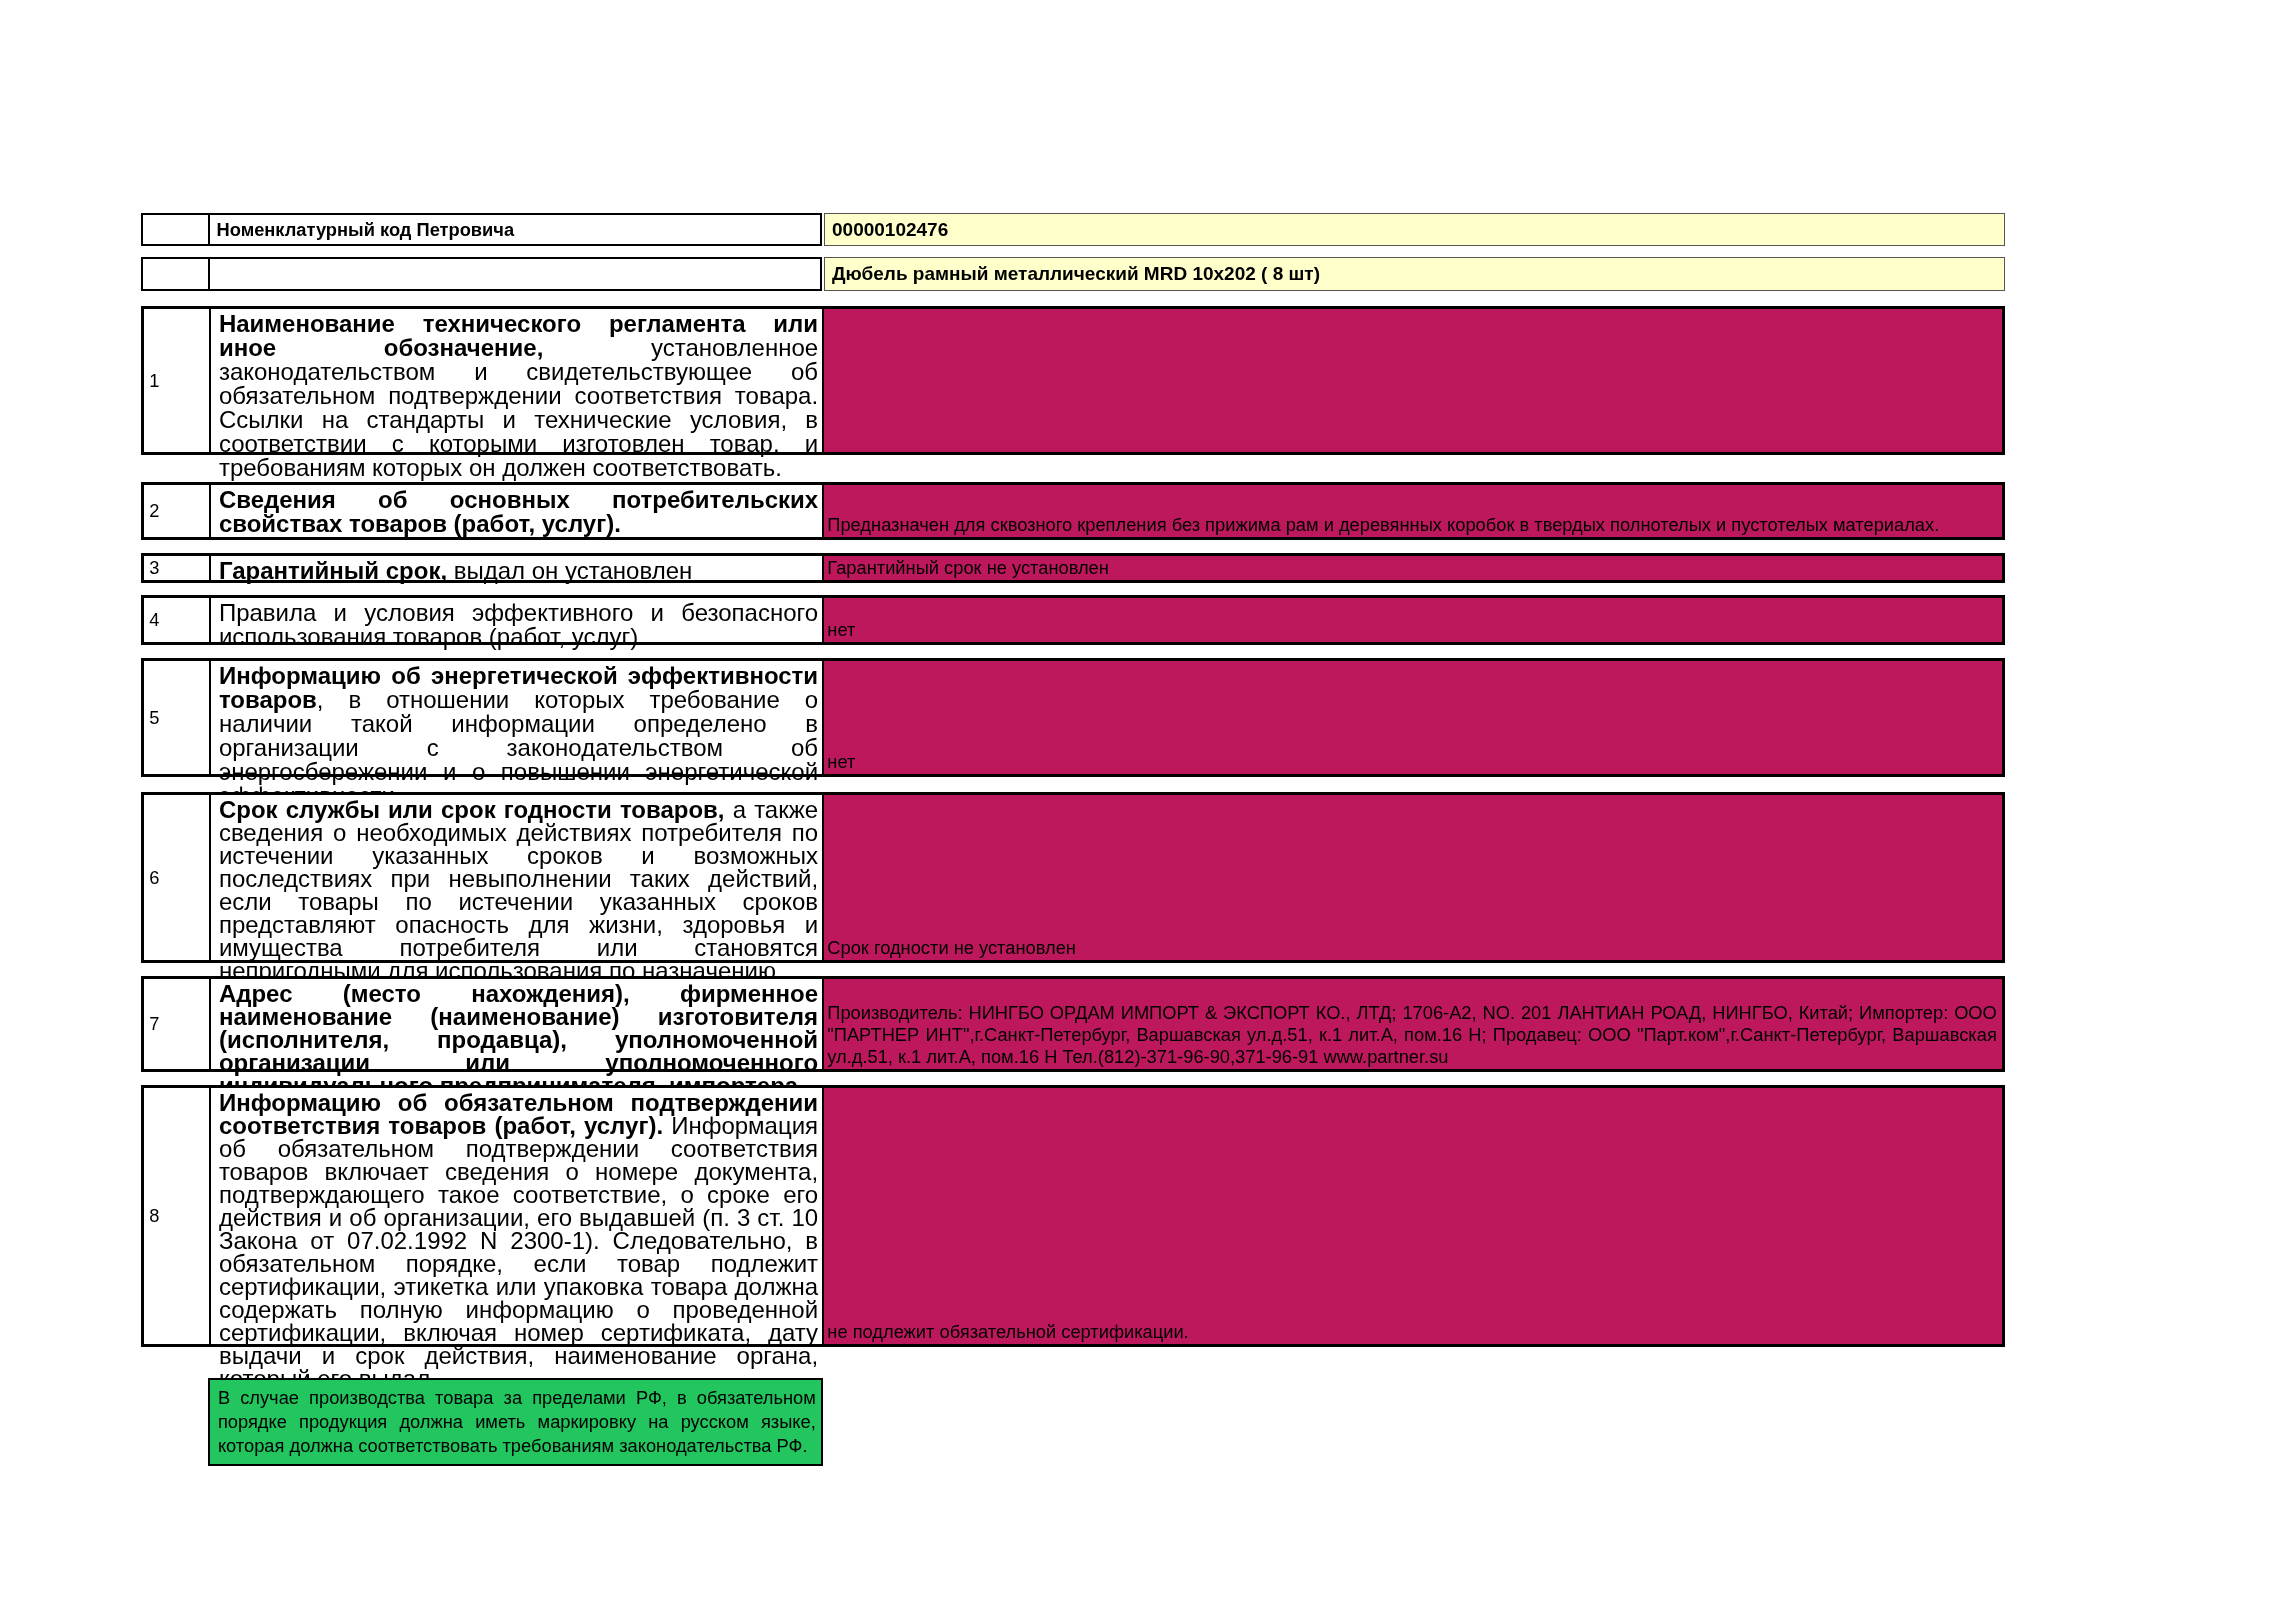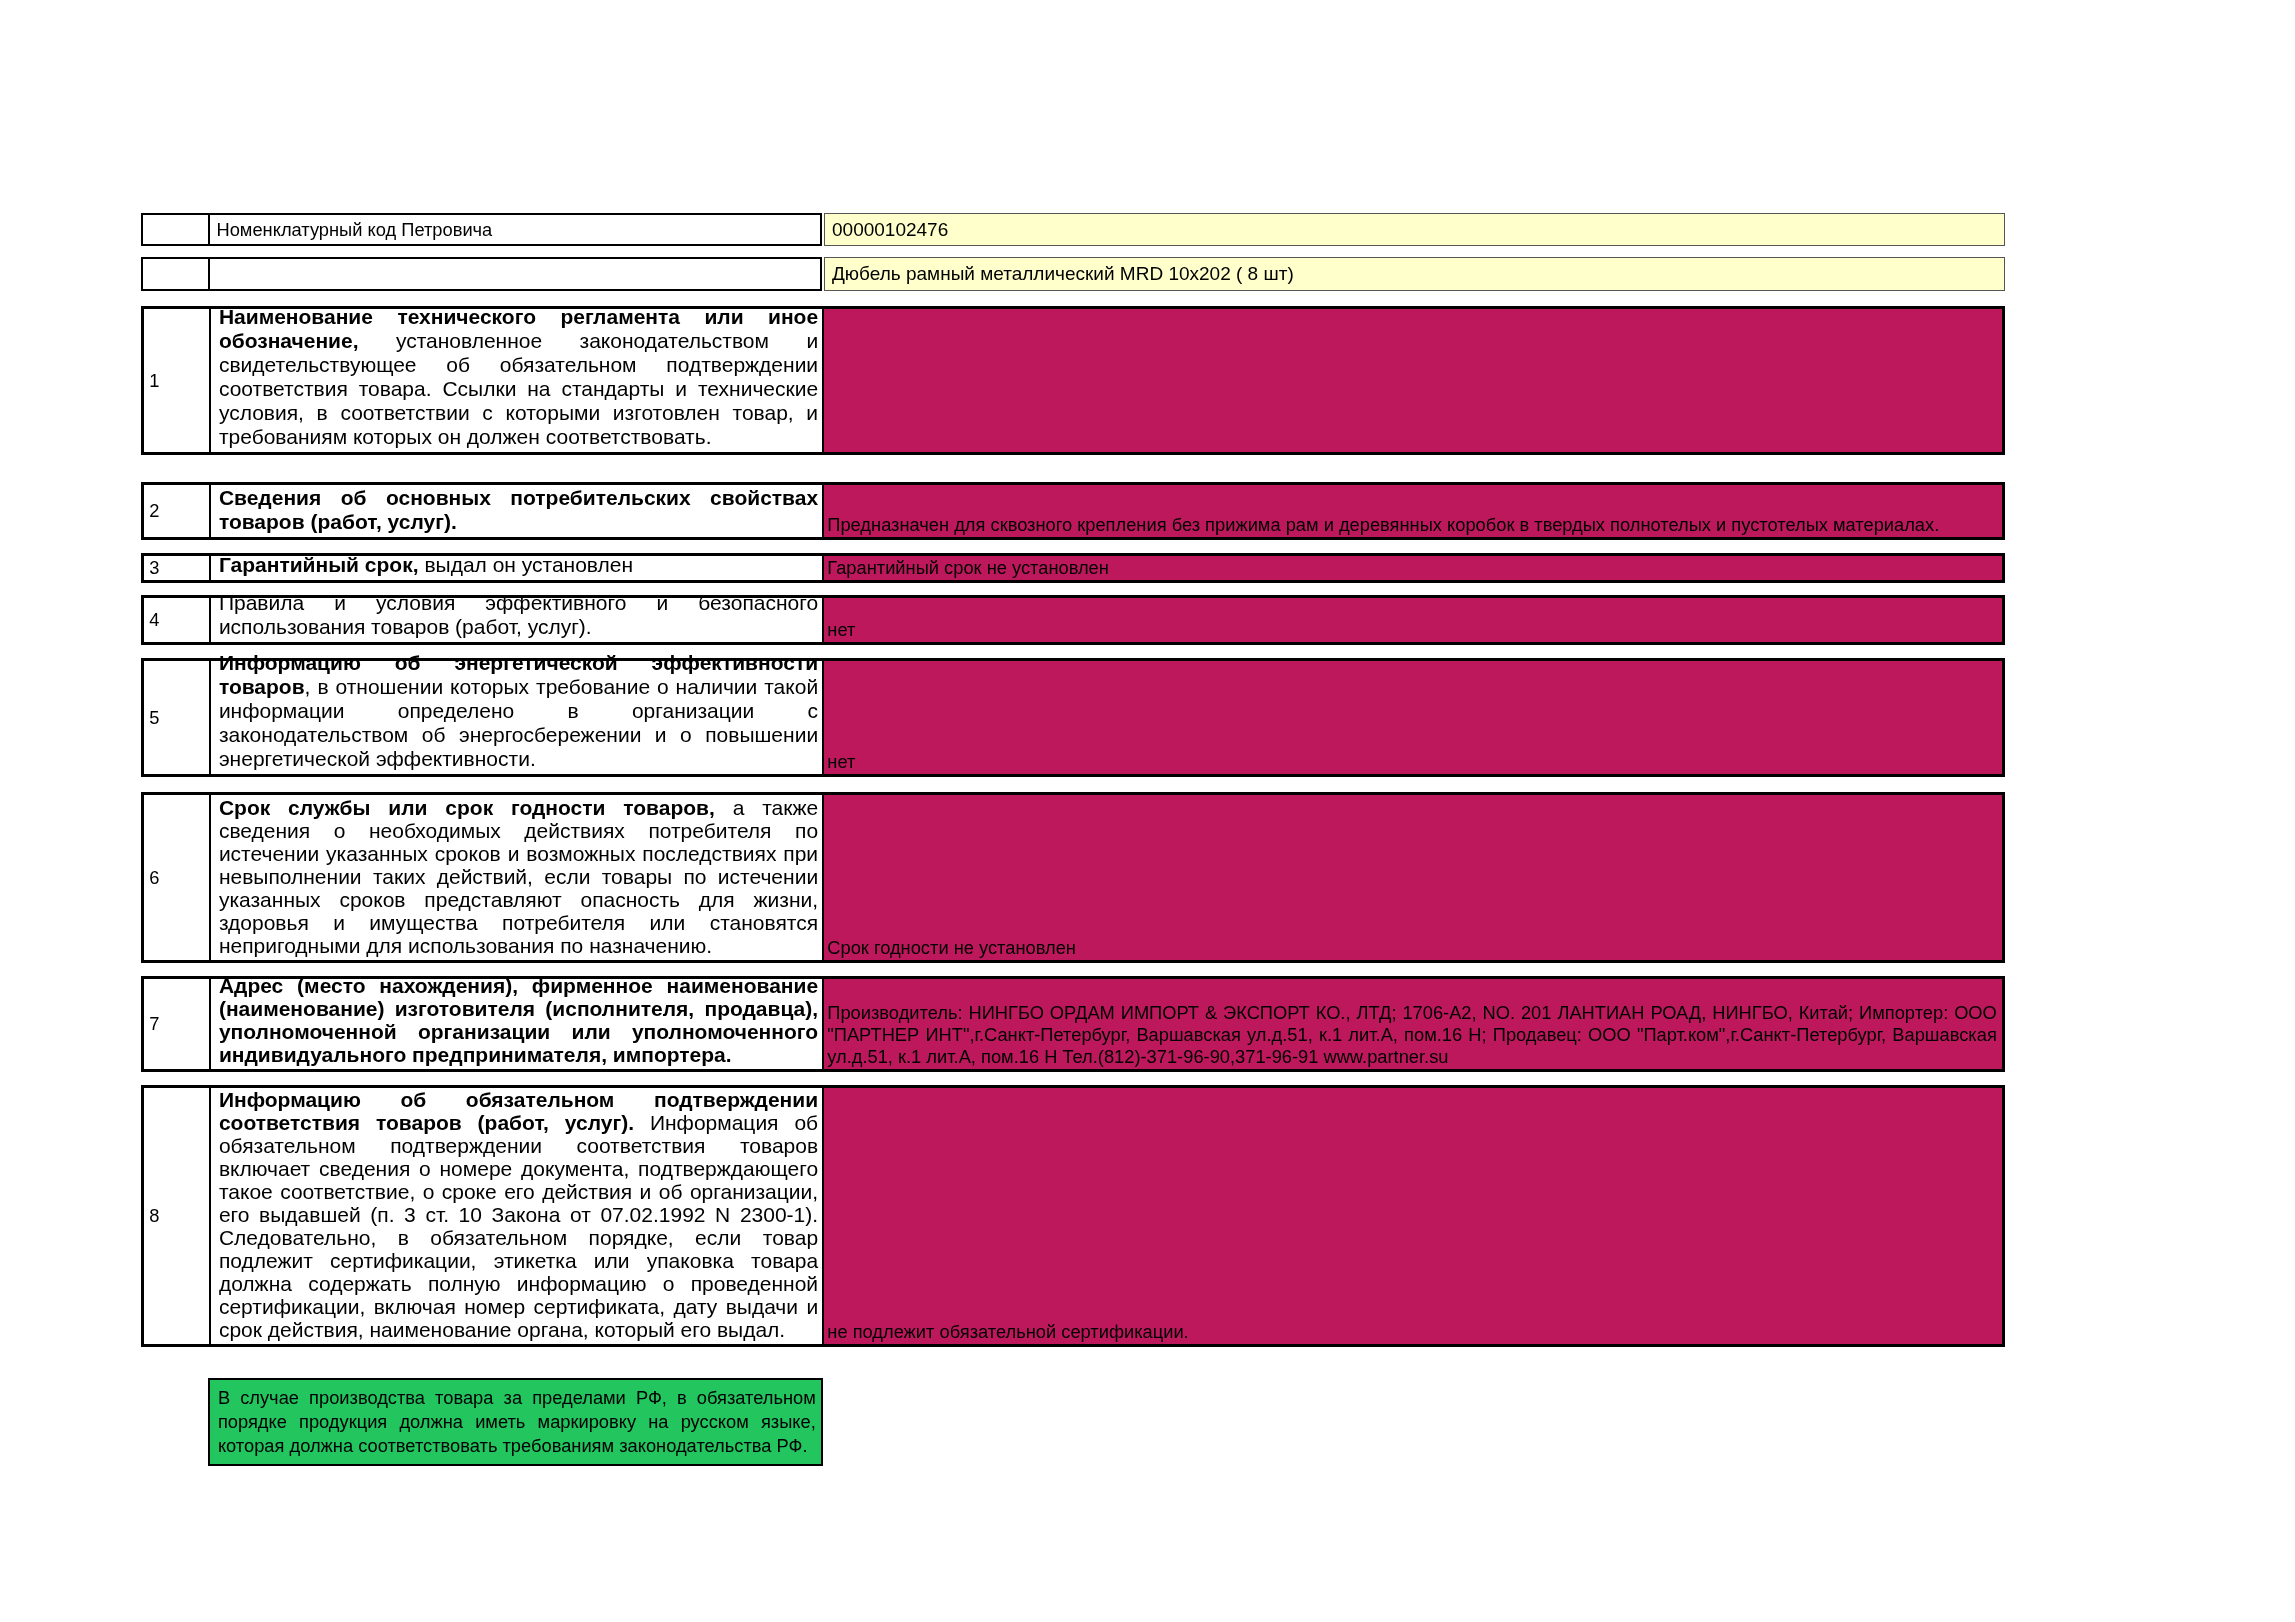--- a/index.html
+++ b/index.html
@@ -46,23 +46,23 @@
     align-items: center;
     padding-left: 5.2px;
     font-size: 18.3px;
   }
   .labelcell {
     width: 613px;
     flex: 0 0 613px;
     border-right: 2.6px solid #000;
     box-sizing: border-box;
     display: flex;
-    align-items: flex-end;
+    align-items: flex-start;
     padding: 2.6px 3.9px 2.6px 7.9px;
-    font-size: 21px;
+    font-size: 24px;
   }
   .labelcell .txt {
     width: 100%;
     text-align: justify;
     line-height: 24px;
   }
   .labelcell .txt.tight { line-height: 23px; }
   .valuecell {
     flex: 1 1 auto;
     background: #be185d;
@@ -74,20 +74,21 @@
   }
   .valuecell .txt { width: 100%; line-height: 22px; }
   .valuecell .txt.justify { text-align: justify; }
 
   
   .hdr-row {
     position: absolute;
     left: 141px;
     width: 1864px;
     display: flex;
+    font-weight: bold;
   }
   .hdr-left {
     width: 681px;
     flex: 0 0 681px;
     border: 2.6px solid #000;
     box-sizing: border-box;
     display: flex;
     background: #ffffff;
   }
   .hdr-num {

